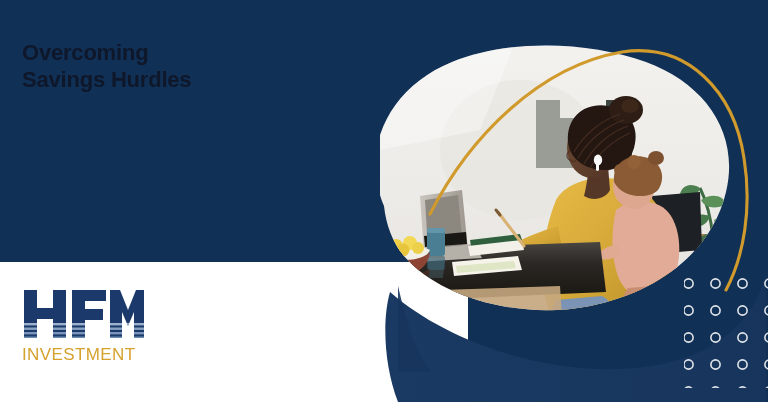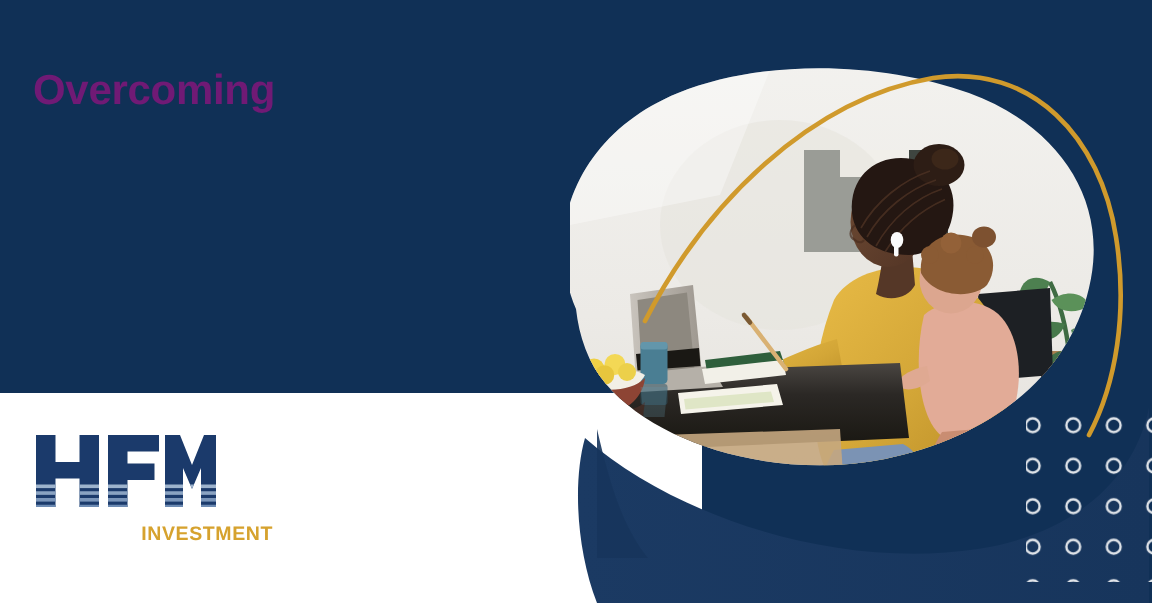--- a/index.html
+++ b/index.html
@@ -32,22 +32,22 @@
     height: 402px;
     background: #103056;
   }
 
   
   .headline {
     position: absolute;
     left: 22px;
     top: 24px;
     width: 340px;
-    color: #701a75;
-    font-size: 28px;
+    color: #0f172a;
+    font-size: 22px;
     font-weight: bold;
     line-height: 1.24;
     letter-spacing: -0.2px;
   }
   .headline .ln { display: block; white-space: nowrap; }
 
   
   .art-layer {
     position: absolute;
     left: 0; top: 0;
@@ -69,25 +69,24 @@
     height: 54px;
   }
   .logo-sub {
     position: relative;
     width: 160px;
     margin-top: 2px;
   }
   .logo-line1 {
     display: block;
     color: #d6a22e;
-    font-size: 13px;
-    font-weight: bold;
+    font-size: 17px;
+    font-weight: normal;
     letter-spacing: 0.4px;
     line-height: 13px;
-    text-align: right;
   }
   .logo-line2 {
     display: block;
     color: #d6a22e;
     font-size: 11.5px;
     font-weight: bold;
     letter-spacing: 0.4px;
     line-height: 13px;
     margin-left: 34px;
   }
@@ -312,20 +311,21 @@
 
     <g>
       <rect x="684" y="276" width="84" height="112" fill="url(#dotGrid)"></rect>
     </g>
 
     <path d="M 398 286 C 406 320, 414 350, 432 372 L 398 372 Z" fill="#17355c" opacity="0.9"></path>
   </svg>
 
   <h1 class="headline">
     <span class="ln">Overcoming</span>
+    <span class="ln">Savings Hurdles</span>
   </h1>
 
   <div class="logo">
     <svg class="logo-mark" viewBox="0 0 122 54" width="122" height="54">
       <defs>
         <clipPath id="hfmClip">
 
           <path d="M 2 2 L 15 2 L 15 20 L 31 20 L 31 2 L 44 2 L 44 50 L 31 50 L 31 31 L 15 31 L 15 50 L 2 50 Z"></path>
 
           <path d="M 50 2 L 84 2 L 84 13 L 63 13 L 63 21 L 81 21 L 81 32 L 63 32 L 63 50 L 50 50 Z"></path>

